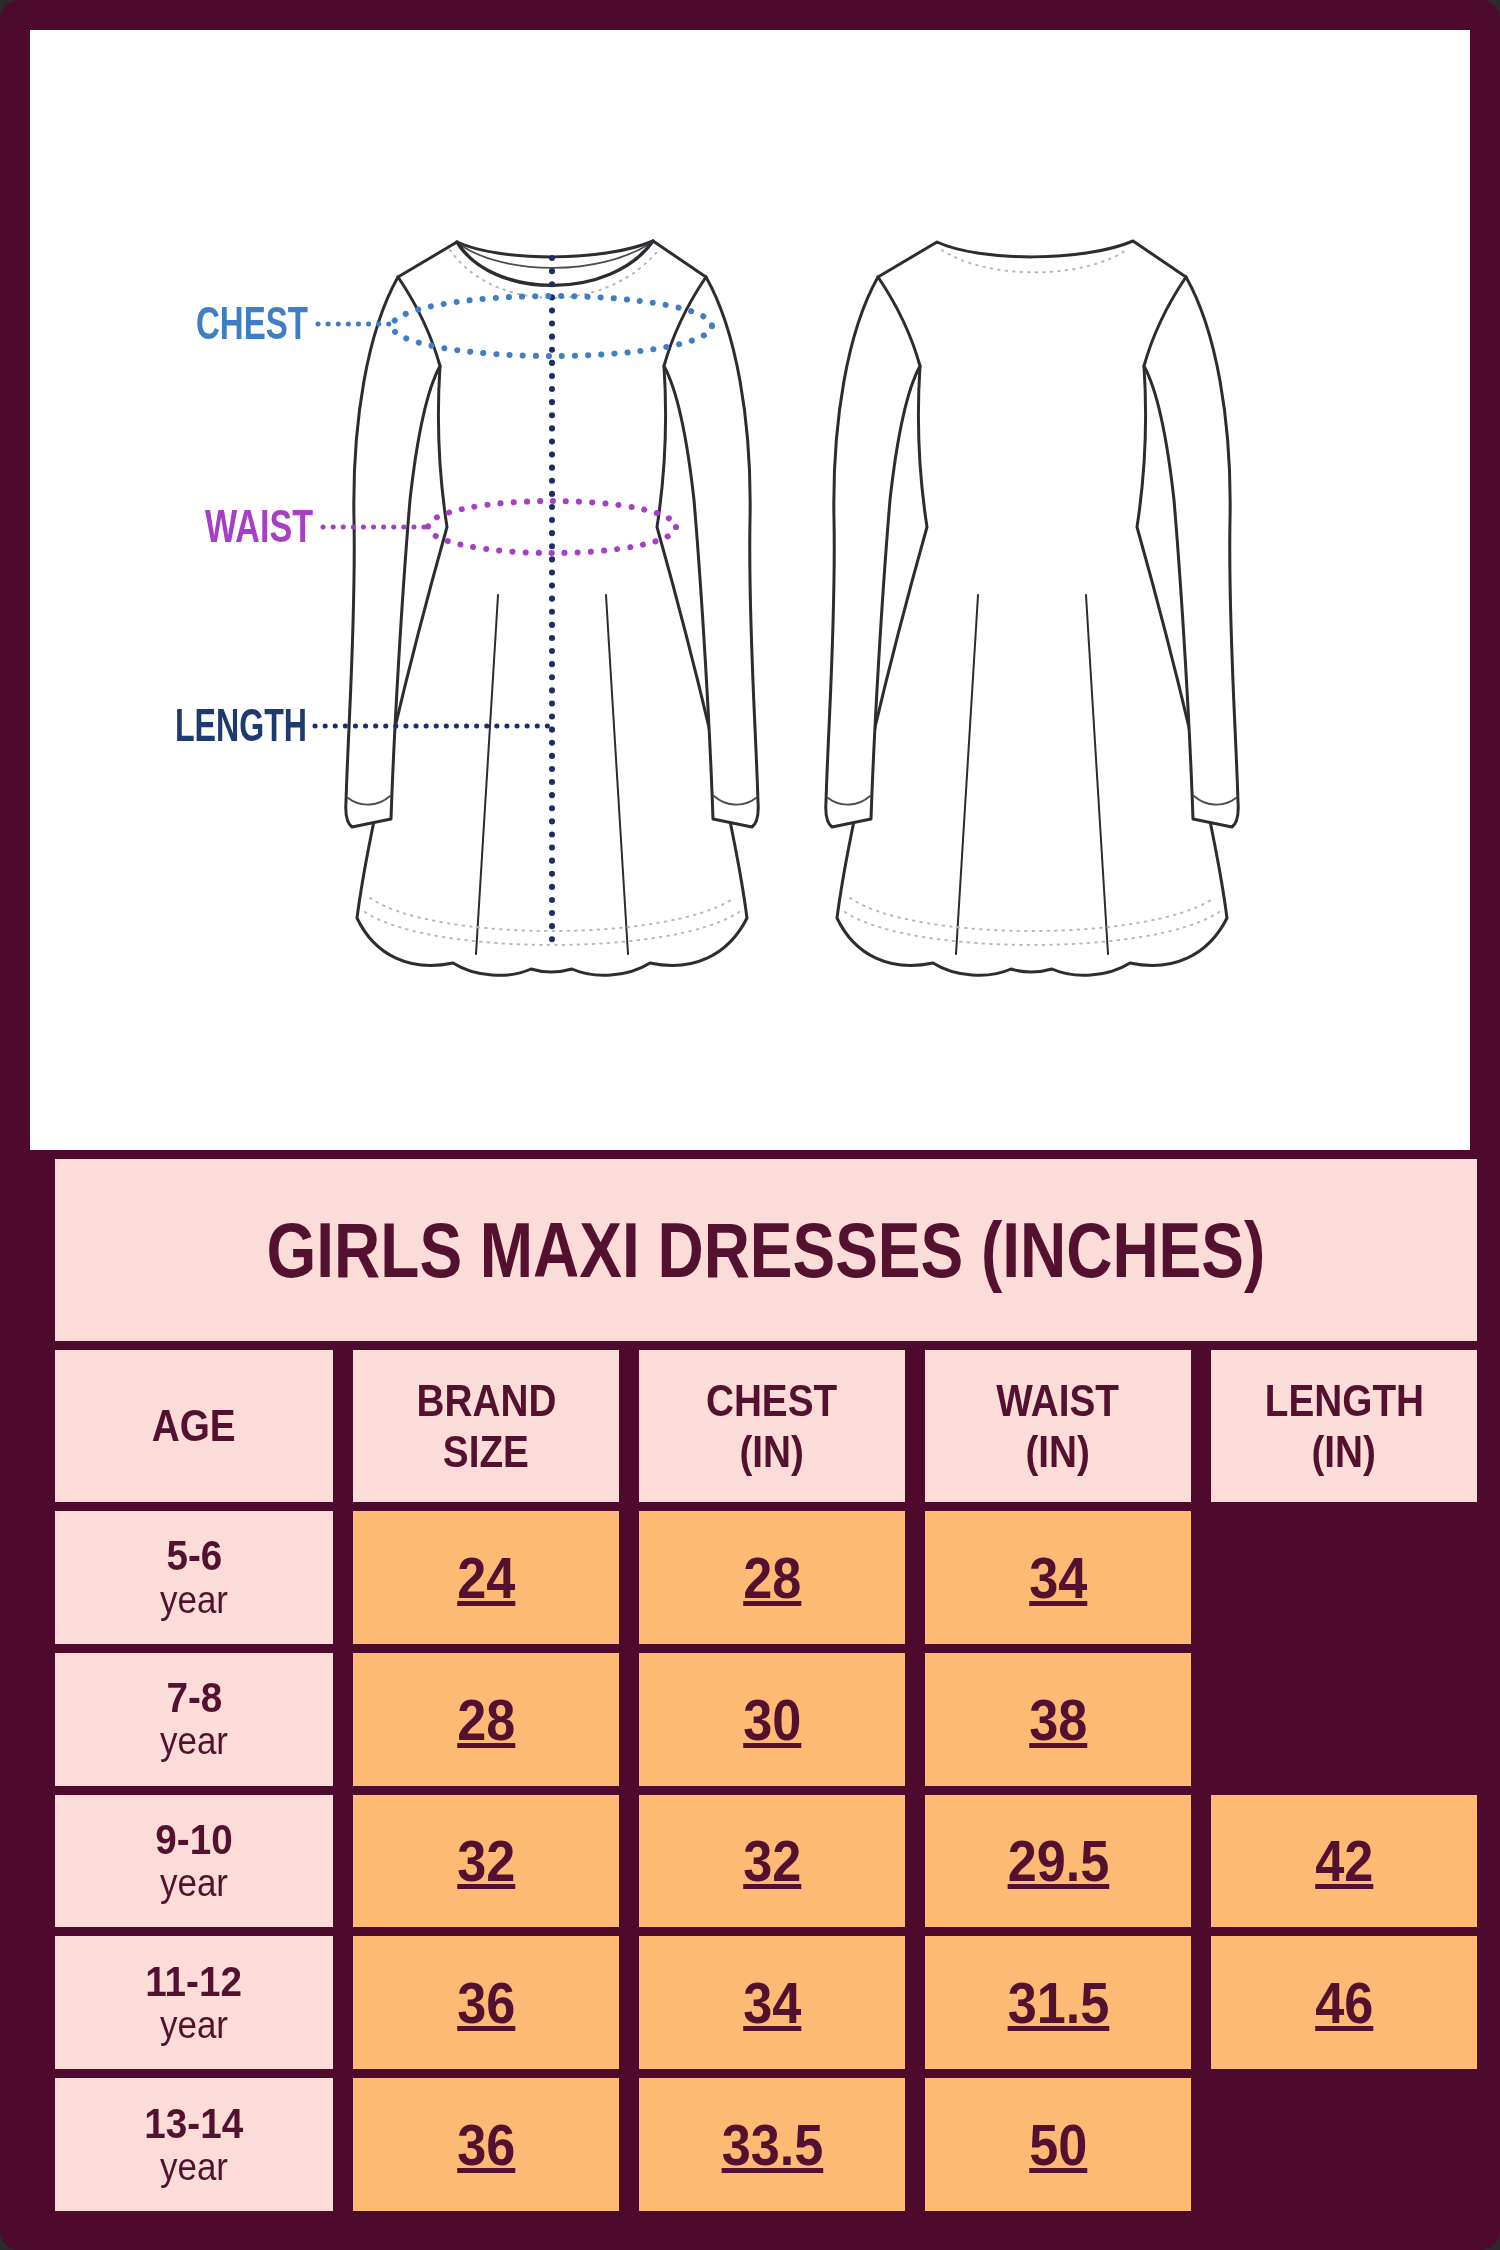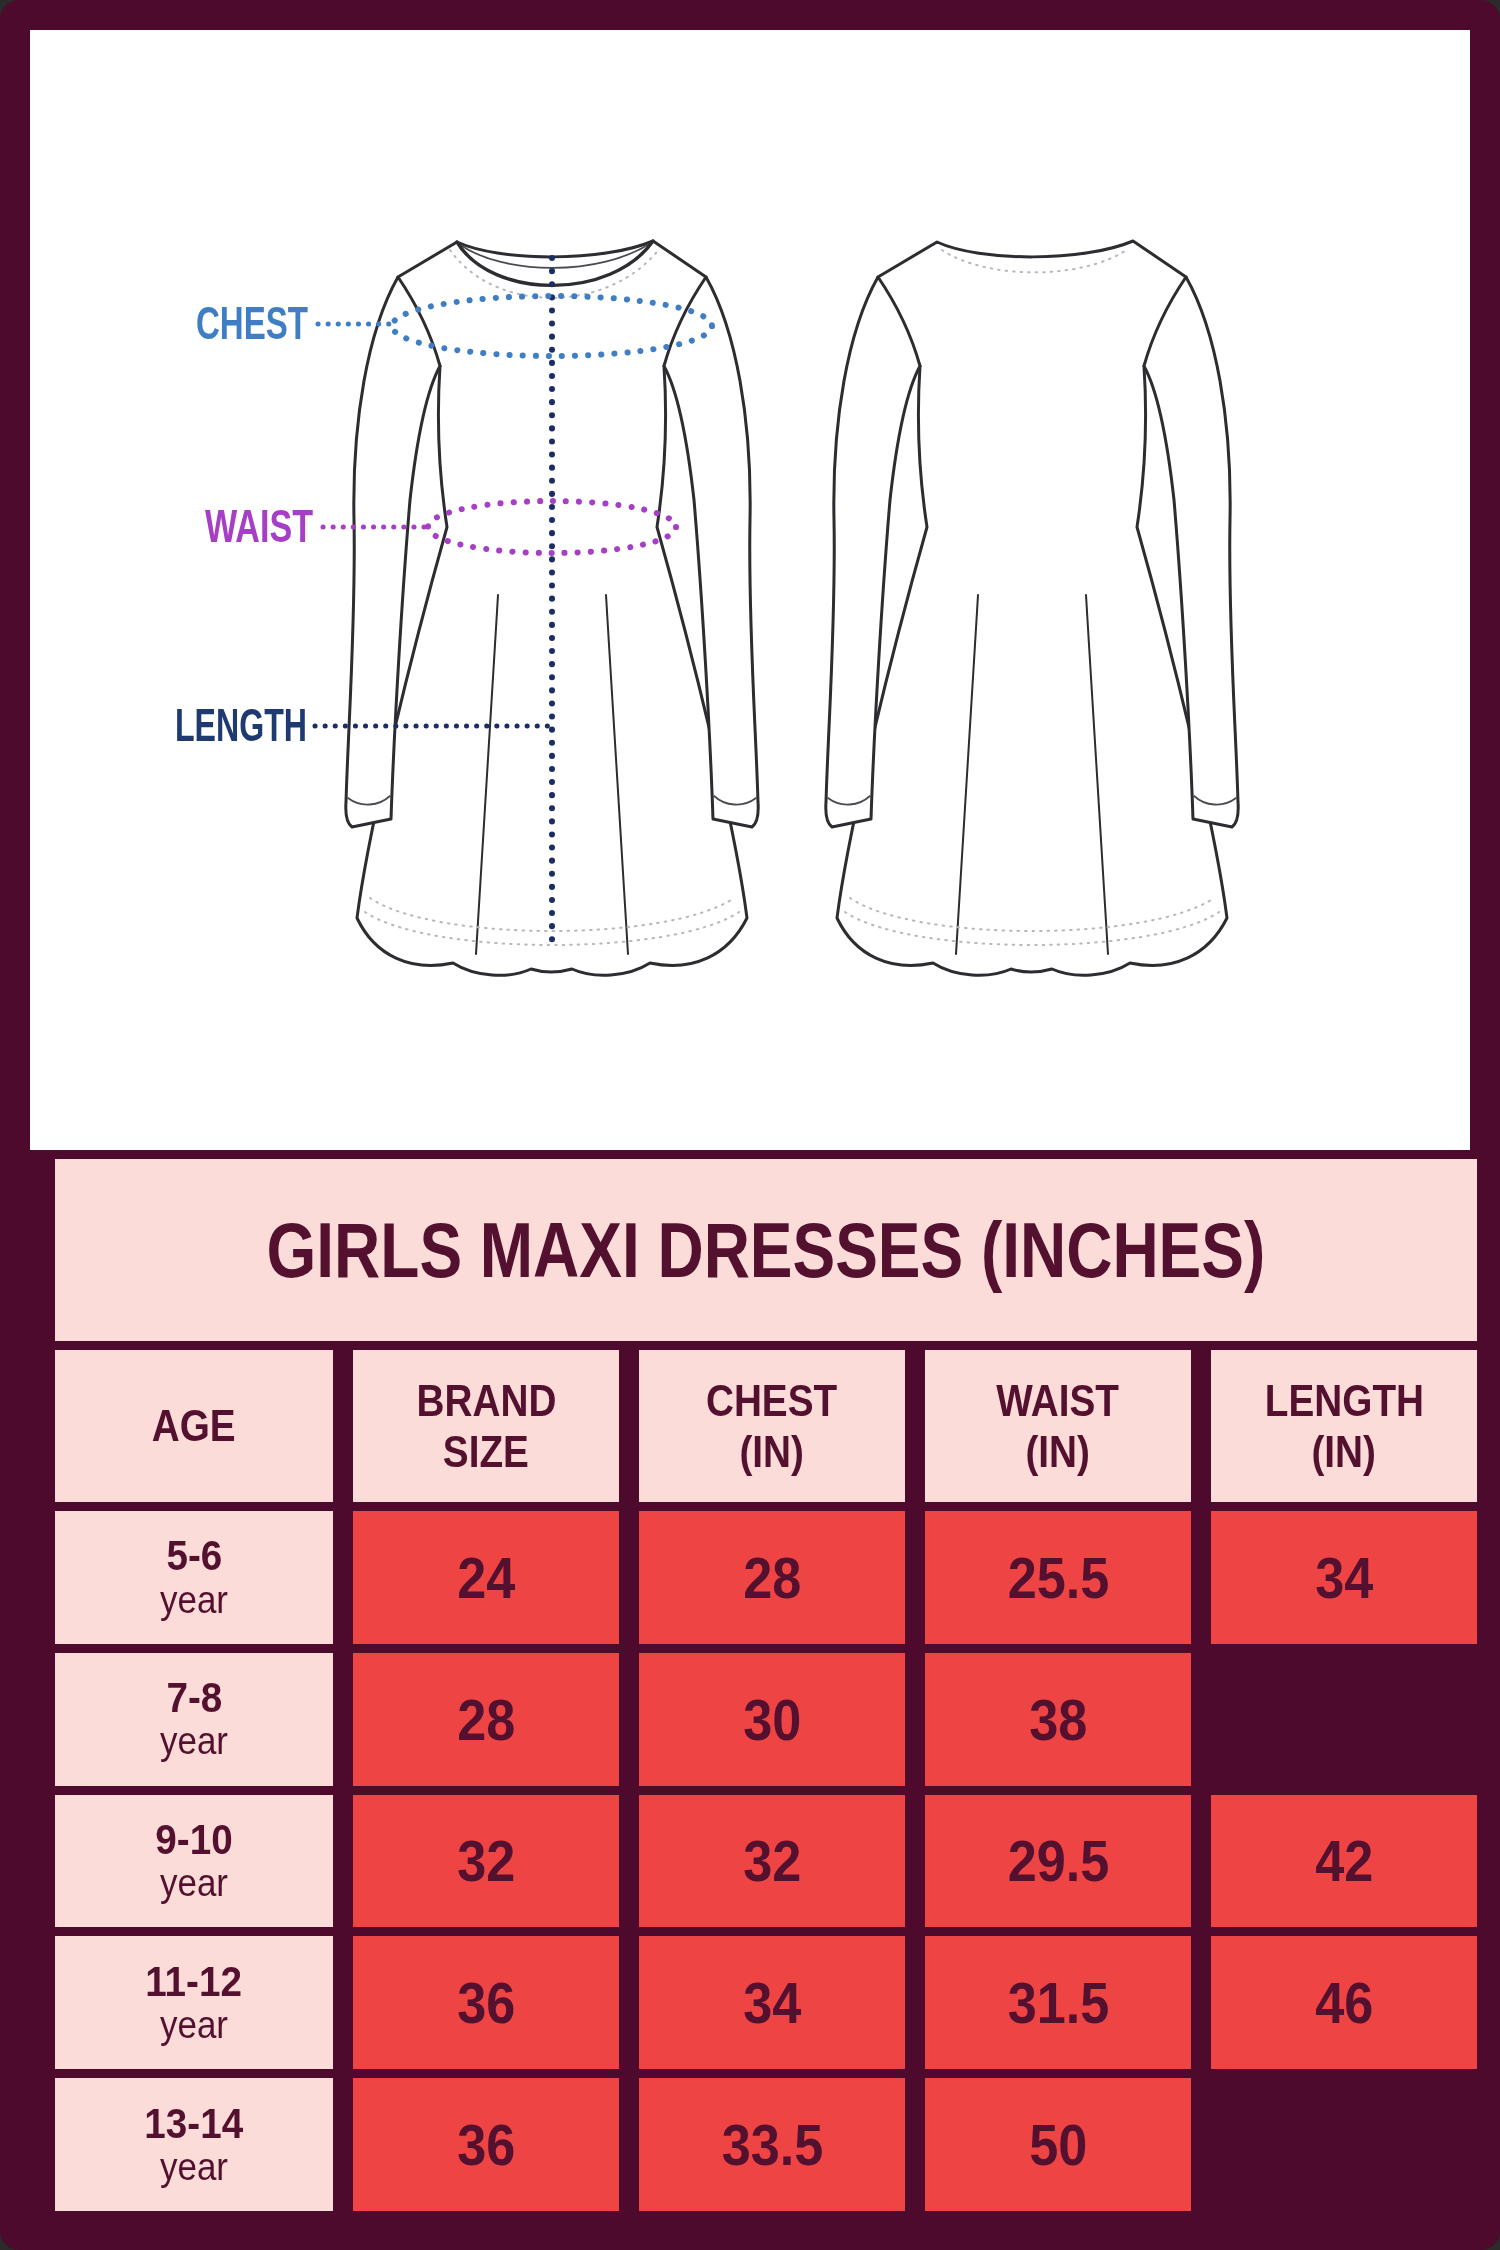--- a/index.html
+++ b/index.html
@@ -58,21 +58,21 @@
   .cell{
     display:flex;flex-direction:column;
     align-items:center;justify-content:center;
     text-align:center;color:#53102f;
   }
   .head-cell{background:#fcdcd8;}
   .head-line{font-size:44px;font-weight:bold;line-height:1.16;transform:scaleX(0.88);}
   .age-cell{background:#fcdcd8;}
   .age-main{font-size:42px;font-weight:bold;line-height:1.1;transform:scaleX(0.92);}
   .age-unit{font-size:38px;font-weight:normal;line-height:1.1;transform:scaleX(0.92);}
-  .num-cell{background:#ef4444;}
+  .num-cell{background:#fdba74;text-decoration:underline;}
   .num-text{font-size:58px;font-weight:600;transform:scaleX(0.9);}
 </style>
 </head>
 <body>
 
 <div class="sheet">
 
   <div class="panel">
     <svg viewBox="0 0 1440 1120">
       <defs>
@@ -190,23 +190,20 @@
         <span class="age-main">5-6</span>
         <span class="age-unit">year</span>
       </div>
       <div class="cell num-cell">
           <span class="num-text">24</span>
         </div>
       <div class="cell num-cell">
           <span class="num-text">28</span>
         </div>
       <div class="cell num-cell">
-          <span class="num-text">25.5</span>
-        </div>
-      <div class="cell num-cell">
           <span class="num-text">34</span>
         </div>
     </div>
 
     <div class="grid-row data-row">
       <div class="cell age-cell">
         <span class="age-main">7-8</span>
         <span class="age-unit">year</span>
       </div>
       <div class="cell num-cell">

